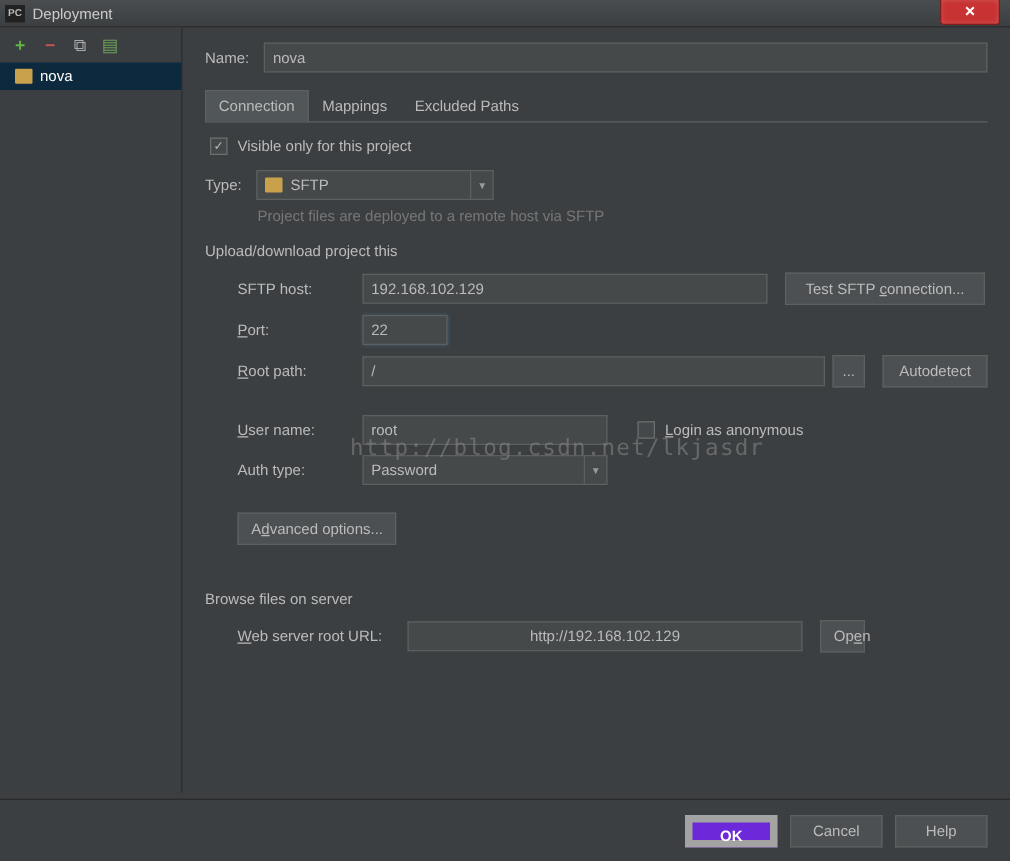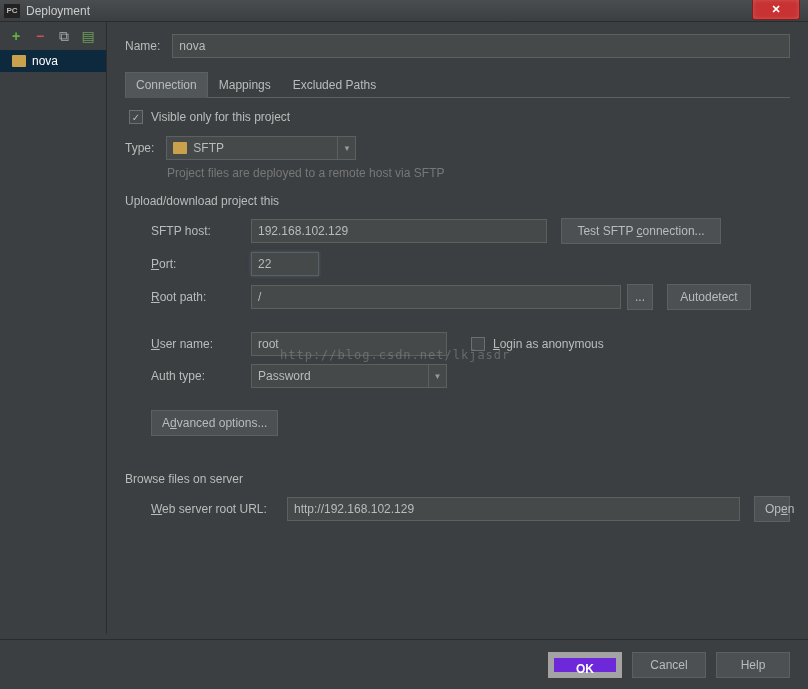--- a/index.html
+++ b/index.html
@@ -30,35 +30,35 @@
 .chk { width: 14px; height: 14px; border: 1px solid #6e6e6e; background: #43494a; display: flex; align-items: center; justify-content: center; color: #bbb; font-size: 10px; }
 .type-row { display: flex; align-items: center; gap: 12px; margin-bottom: 6px; }
 .dropdown { display: flex; align-items: center; gap: 6px; position: relative; padding-right: 24px; }
 .dropdown-arrow { position: absolute; right: 0; top: 0; bottom: 0; width: 18px; border-left: 1px solid #5e6060; display: flex; align-items: center; justify-content: center; font-size: 8px; color: #999; }
 .type-dropdown { width: 190px; }
 .type-icon { width: 14px; height: 12px; background: #c9a14c; display: inline-block; border-radius: 1px; }
 .hint { color: #777; font-size: 12px; margin-left: 42px; margin-bottom: 14px; }
 .fieldset-label { color: #bbbbbb; margin-bottom: 10px; display: block; }
 .form-row { display: flex; align-items: center; margin-bottom: 8px; padding-left: 26px; }
 .form-row .row-label { width: 100px; }
-.sftp-host { width: 296px; }
+.sftp-host { width: 324px; }
 .btn { background: #4c5052; border: 1px solid #5e6060; color: #bbbbbb; padding: 4px 10px; height: 26px; cursor: pointer; font-size: 12px; }
 .btn-primary { background: #6d28d9; border: 6px solid #a3a3a3; color: #fff; font-weight: bold; }
 .port-input { width: 68px; border: 1px solid #4a81b8; box-shadow: 0 0 3px rgba(74,129,184,0.5); }
 .root-path { width: 370px; }
 .small-btn { width: 26px; padding: 0; }
 .auth-dropdown { width: 196px; }
 .user-input { width: 196px; }
 .pwd-input { width: 196px; }
 .browse-section { margin-top: 36px; }
-.web-url { width: 453px; }
+.web-url { width: 316px; text-align: center; }
 .underline { text-decoration: underline; }
 .footer { position: absolute; bottom: 0; left: 0; right: 0; height: 50px; border-top: 1px solid #2b2b2b; display: flex; align-items: center; justify-content: flex-end; padding-right: 18px; gap: 10px; background: #3c3f41; }
 .footer .btn { width: 74px; }
-.watermark { position: absolute; top: 348px; left: 280px; color: #8a8a8a; font-size: 12px; font-family: "SimSun", monospace; opacity: 0.55; pointer-events: none; letter-spacing: 1px; }
+.watermark { position: absolute; top: 348px; left: 280px; color: #8a8a8a; font-size: 18px; font-family: "SimSun", monospace; opacity: 0.55; pointer-events: none; letter-spacing: 1px; }
 .gap-right { margin-left: 14px; }
 </style>
 </head>
 <body>
 
 <div class="titlebar">
   <div class="titlebar-icon">PC</div>
   <div class="titlebar-title">Deployment</div>
 </div>
 <div class="close-btn">✕</div>

